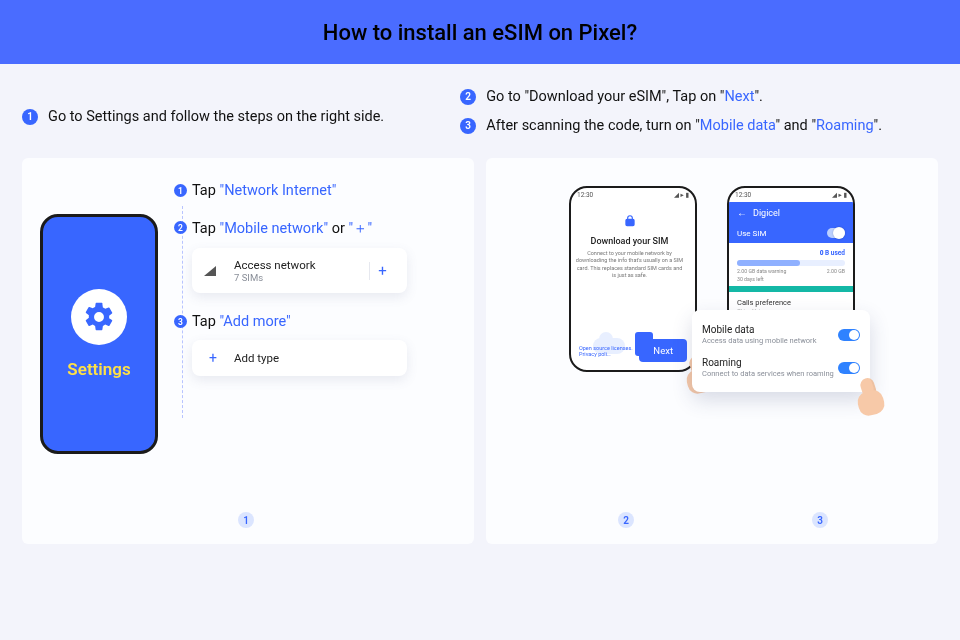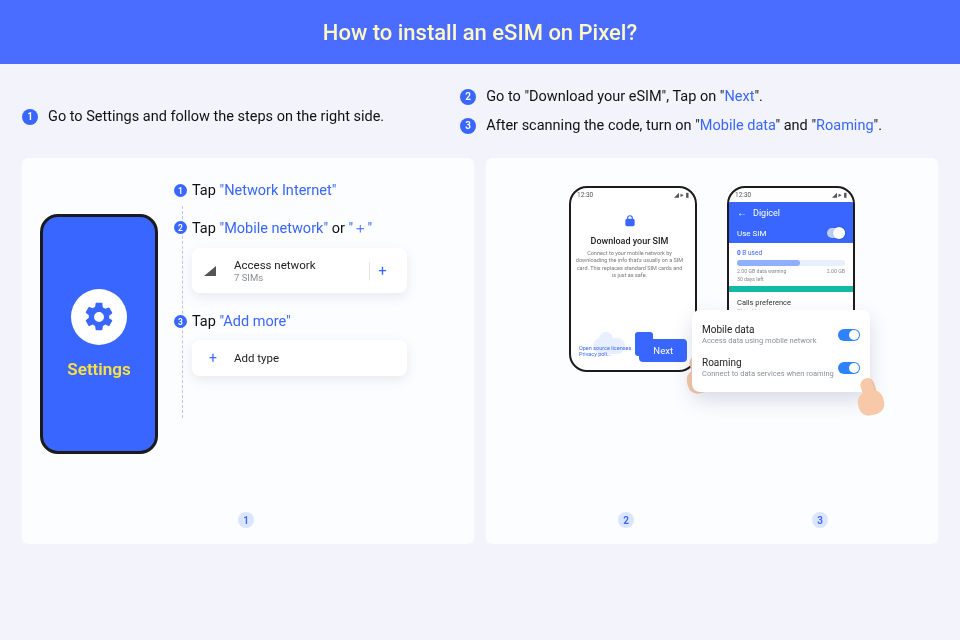--- a/index.html
+++ b/index.html
@@ -6,21 +6,21 @@
   body {
     width: 960px; height: 640px;
     font-family: -apple-system, BlinkMacSystemFont, "Segoe UI", Roboto, sans-serif;
     background: #f3f4fb;
     overflow: hidden;
   }
   .header {
     background: #4a6cff;
     height: 64px;
     display: flex; align-items: center; justify-content: center;
-    color: #fef9c3; font-size: 22px; font-weight: 500;
+    color: #000000; font-size: 22px; font-weight: 500;
   }
   .top-steps {
     display: flex;
     padding: 24px 22px 12px 22px;
     gap: 40px;
   }
   .top-steps .left { flex: 1; padding-top: 20px; }
   .top-steps .right { flex: 1.2; }
   .step-line { display: flex; align-items: center; gap: 10px; font-size: 14.5px; color: #111; margin-bottom: 12px; }
   .badge {
@@ -163,21 +163,21 @@
     width: 18px; height: 10px; background: #bcd0ff; border-radius: 6px; position: relative;
   }
   .toggle.on::after {
     content: ""; position: absolute; right: 0; top: -1px;
     width: 12px; height: 12px; background: #fff; border-radius: 50%;
     box-shadow: 0 0 2px rgba(0,0,0,0.25);
   }
   .mp2-gauge {
     padding: 6px 8px 4px 8px;
   }
-  .mp2-gauge .top { display: flex; justify-content: flex-start; font-size: 6.5px; color: #3866ff; }
+  .mp2-gauge .top { display: flex; justify-content: flex-end; font-size: 6.5px; color: #3866ff; font-weight: bold; }
   .mp2-gauge .bar { height: 6px; background: #e8efff; border-radius: 3px; margin-top: 3px; position: relative; }
   .mp2-gauge .bar::after { content: ""; position: absolute; left: 0; top: 0; width: 58%; height: 100%; background: #8fb0ff; border-radius: 3px; }
   .mp2-gauge .lbl { display: flex; justify-content: space-between; font-size: 5.2px; color: #888; margin-top: 2px; }
   .mp2-row { padding: 6px 8px; border-top: 6px solid #14b8a6;}
   .mp2-row .a { font-size: 7.5px; color: #333; }
   .mp2-row .b { font-size: 5.5px; color: #999; margin-top: 1px; }
   .overlay-card {
     position: absolute; background: #fff; border-radius: 8px;
     box-shadow: 0 8px 20px rgba(50,60,110,0.18);
     width: 178px; padding: 8px 10px;

